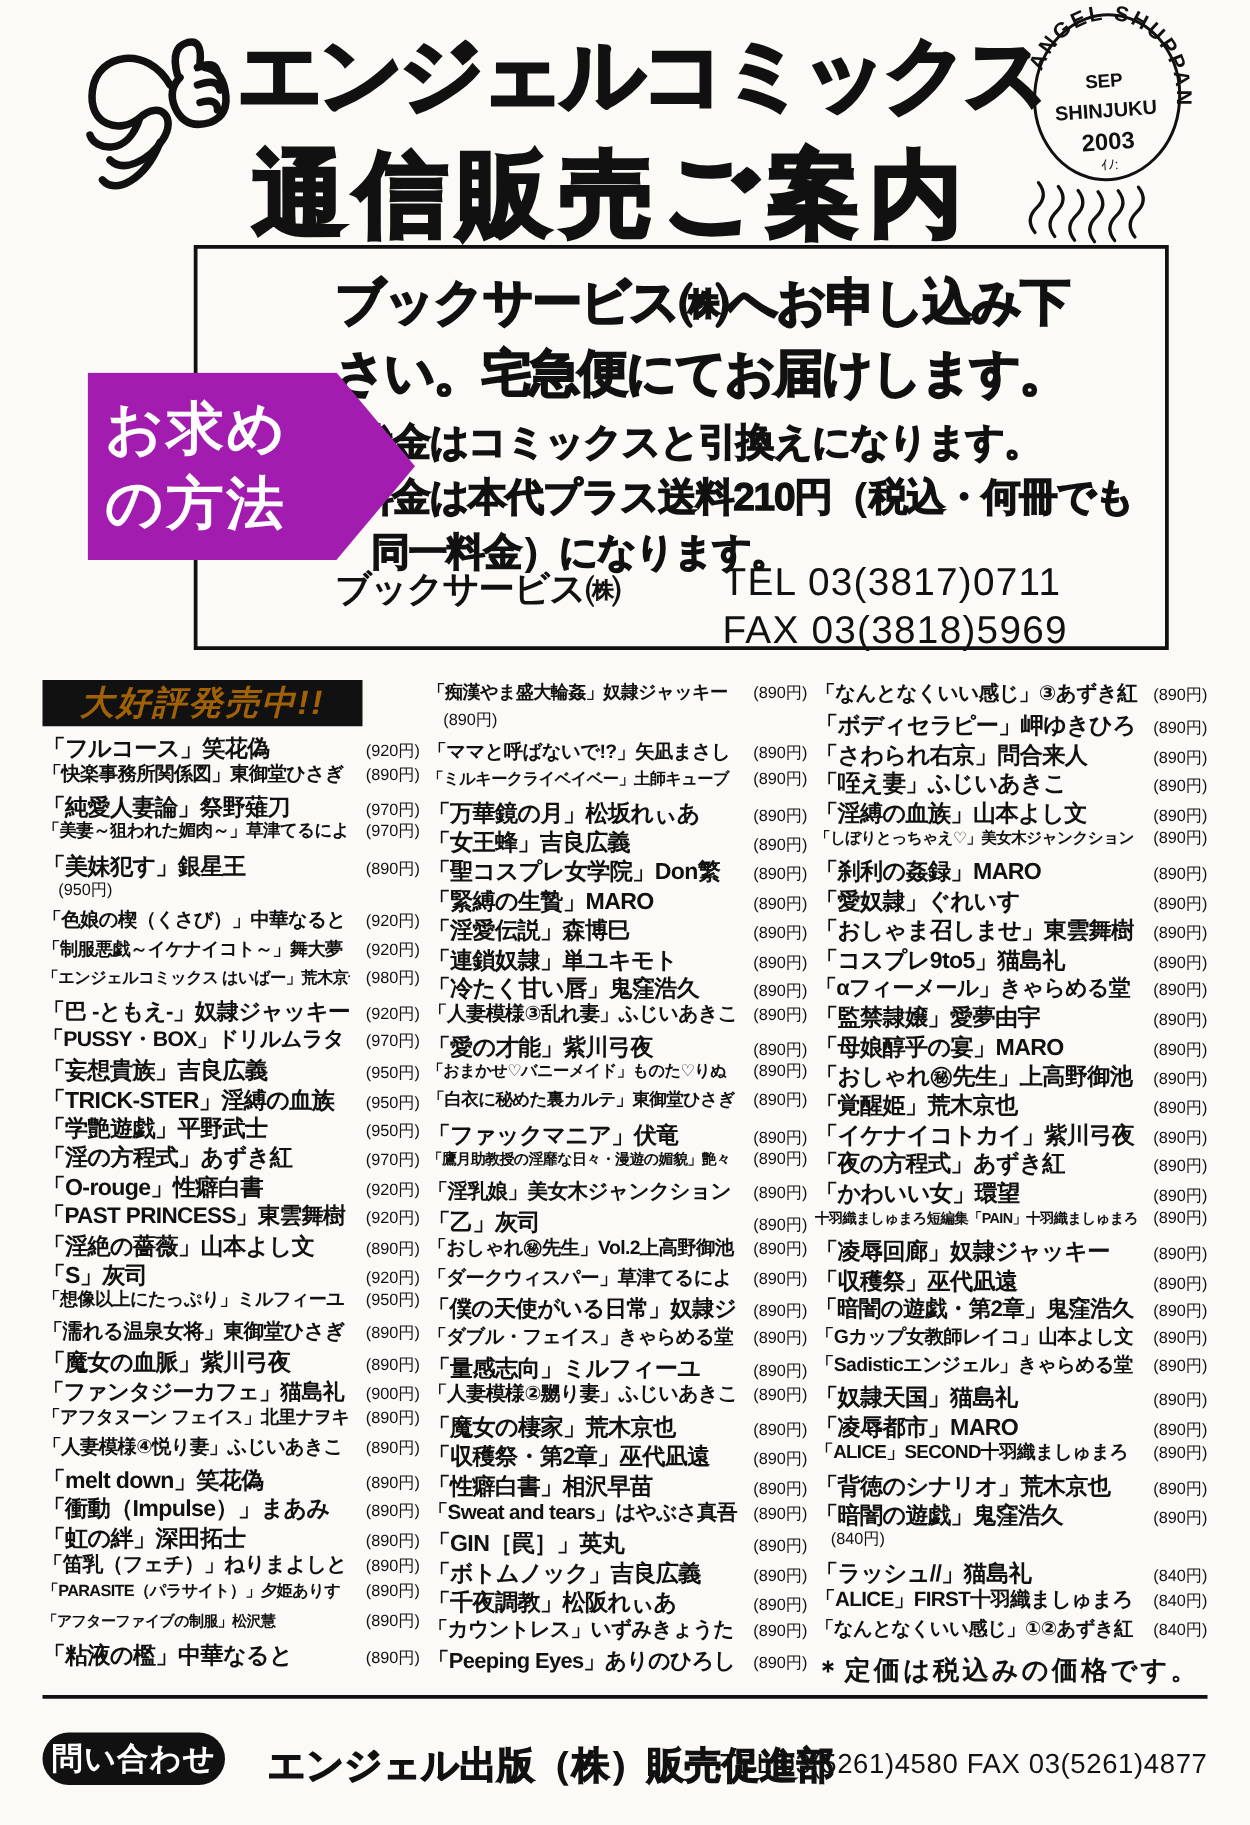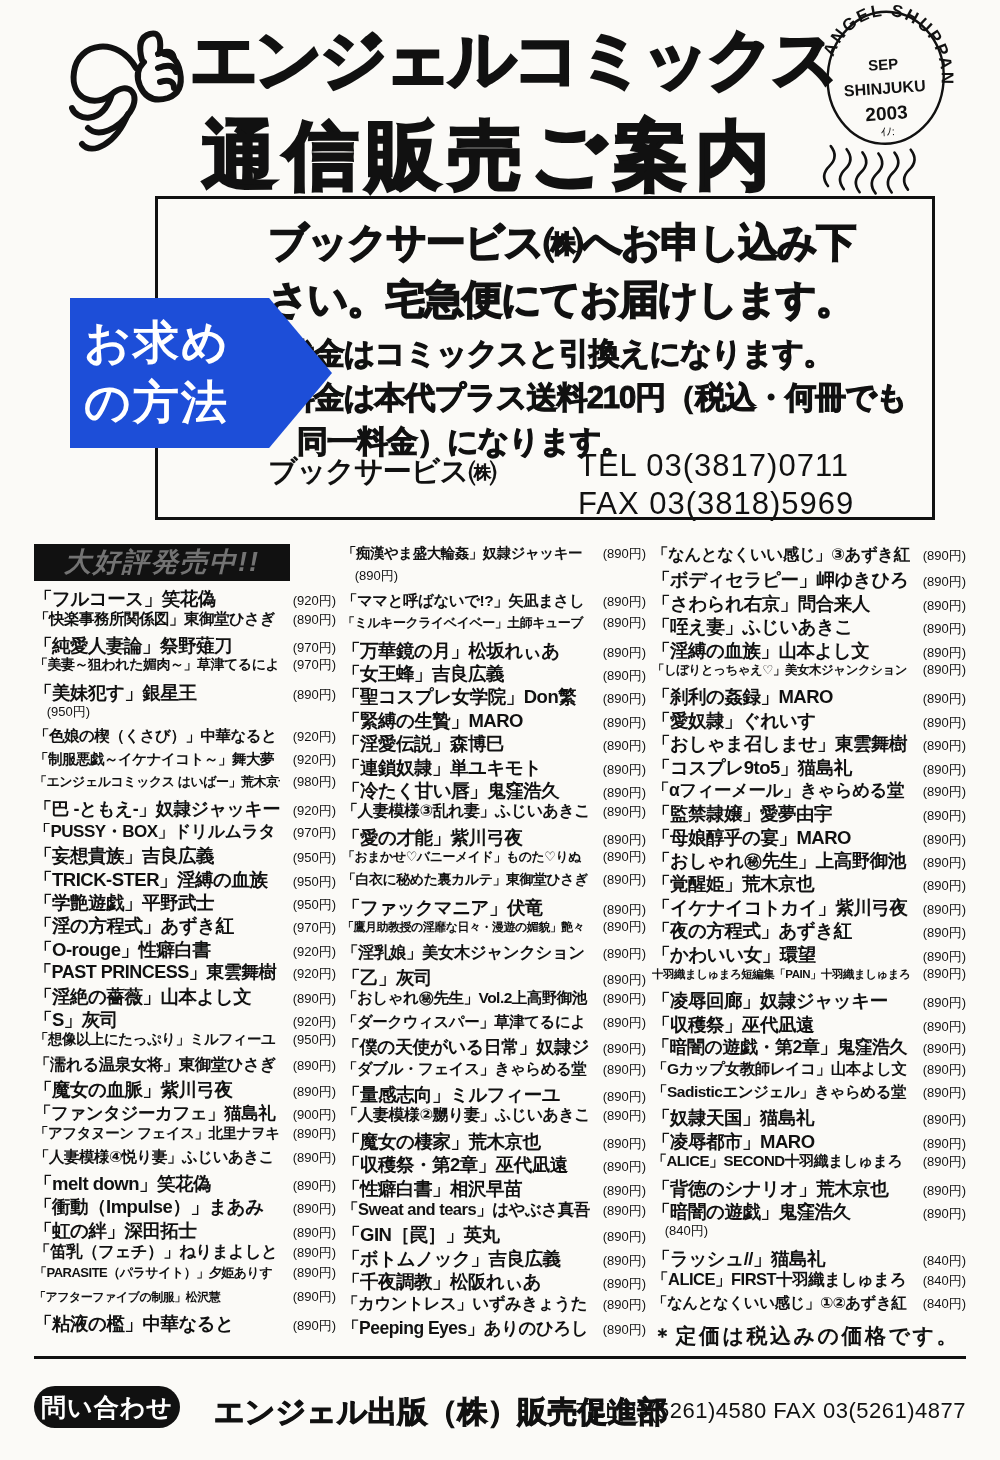--- a/index.html
+++ b/index.html
@@ -13,40 +13,40 @@
   .title { position:absolute; left:190px; top:14px; width:600px; text-align:center;
            font-weight:900; color:#111; }
   .title .l1 { font-size:67px; letter-spacing:-4px; -webkit-text-stroke:2.5px #111; white-space:nowrap; }
   .title .l2 { font-size:74px; letter-spacing:8px; -webkit-text-stroke:3px #111; white-space:nowrap; margin-top:2px; }
   .stamp { position:absolute; left:788px; top:0px; transform:rotate(4deg); }
 
   
   .obox { position:absolute; left:155px; top:196px; width:780px; height:324px;
           border:3px solid #111; background:transparent; }
   .method { position:absolute; left:70px; top:298px; width:262px; height:150px;
-            background:#1d4ed8; color:#fff; display:flex; flex-direction:column;
+            background:#a21caf; color:#fff; display:flex; flex-direction:column;
             justify-content:center; padding-left:14px; z-index:3;
             clip-path:polygon(0 0, 76% 0, 100% 50%, 76% 100%, 0 100%); }
   .method div { font-size:46px; font-weight:900; line-height:1.3; letter-spacing:2px; }
   .intro { position:absolute; left:268px; top:214px; width:660px; font-size:40px;
            font-weight:900; line-height:1.42; letter-spacing:-1.5px; -webkit-text-stroke:1.6px #111;
            white-space:nowrap; }
   .bullets { position:absolute; left:266px; top:332px; width:652px; font-size:31px;
              font-weight:900; line-height:1.42; letter-spacing:-1px; -webkit-text-stroke:1.1px #111; }
   .bullets .b { padding-left:1em; text-indent:-1em; }
   .contact { position:absolute; left:268px; top:448px; width:655px; }
   .contact .name { position:absolute; left:0; top:4px; font-size:29px; font-weight:700; letter-spacing:-1px; }
   .contact .tel  { position:absolute; left:310px; top:0px;  font-size:31px; letter-spacing:1px; }
   .contact .fax  { position:absolute; left:310px; top:38px; font-size:31px; letter-spacing:1px; }
 
   
   .catalog { position:absolute; left:34px; top:544px; width:932px; display:grid;
              grid-template-columns:302px 304px 314px; column-gap:6px; }
   .col { display:flex; flex-direction:column; }
-  .banner { width:256px; height:37px; background:#111; color:#737373; font-size:27px;
+  .banner { width:256px; height:37px; background:#111; color:#a16207; font-size:27px;
             font-weight:900; font-style:italic; text-align:center; line-height:37px;
             letter-spacing:2px; margin-bottom:5px; }
   .row { display:flex; align-items:baseline; height:23.4px; }
   .row .t { flex:1 1 auto; font-size:18.5px; font-weight:700; white-space:nowrap;
             overflow:hidden; letter-spacing:-0.5px; }
   .row .p { flex:0 0 56px; font-size:13px; text-align:right; white-space:nowrap; }
   .pricenote { margin-top:6px; font-family:"Liberation Serif","DejaVu Serif",serif;
                font-size:21px; font-weight:700; letter-spacing:2.5px; white-space:nowrap; }
 
   

